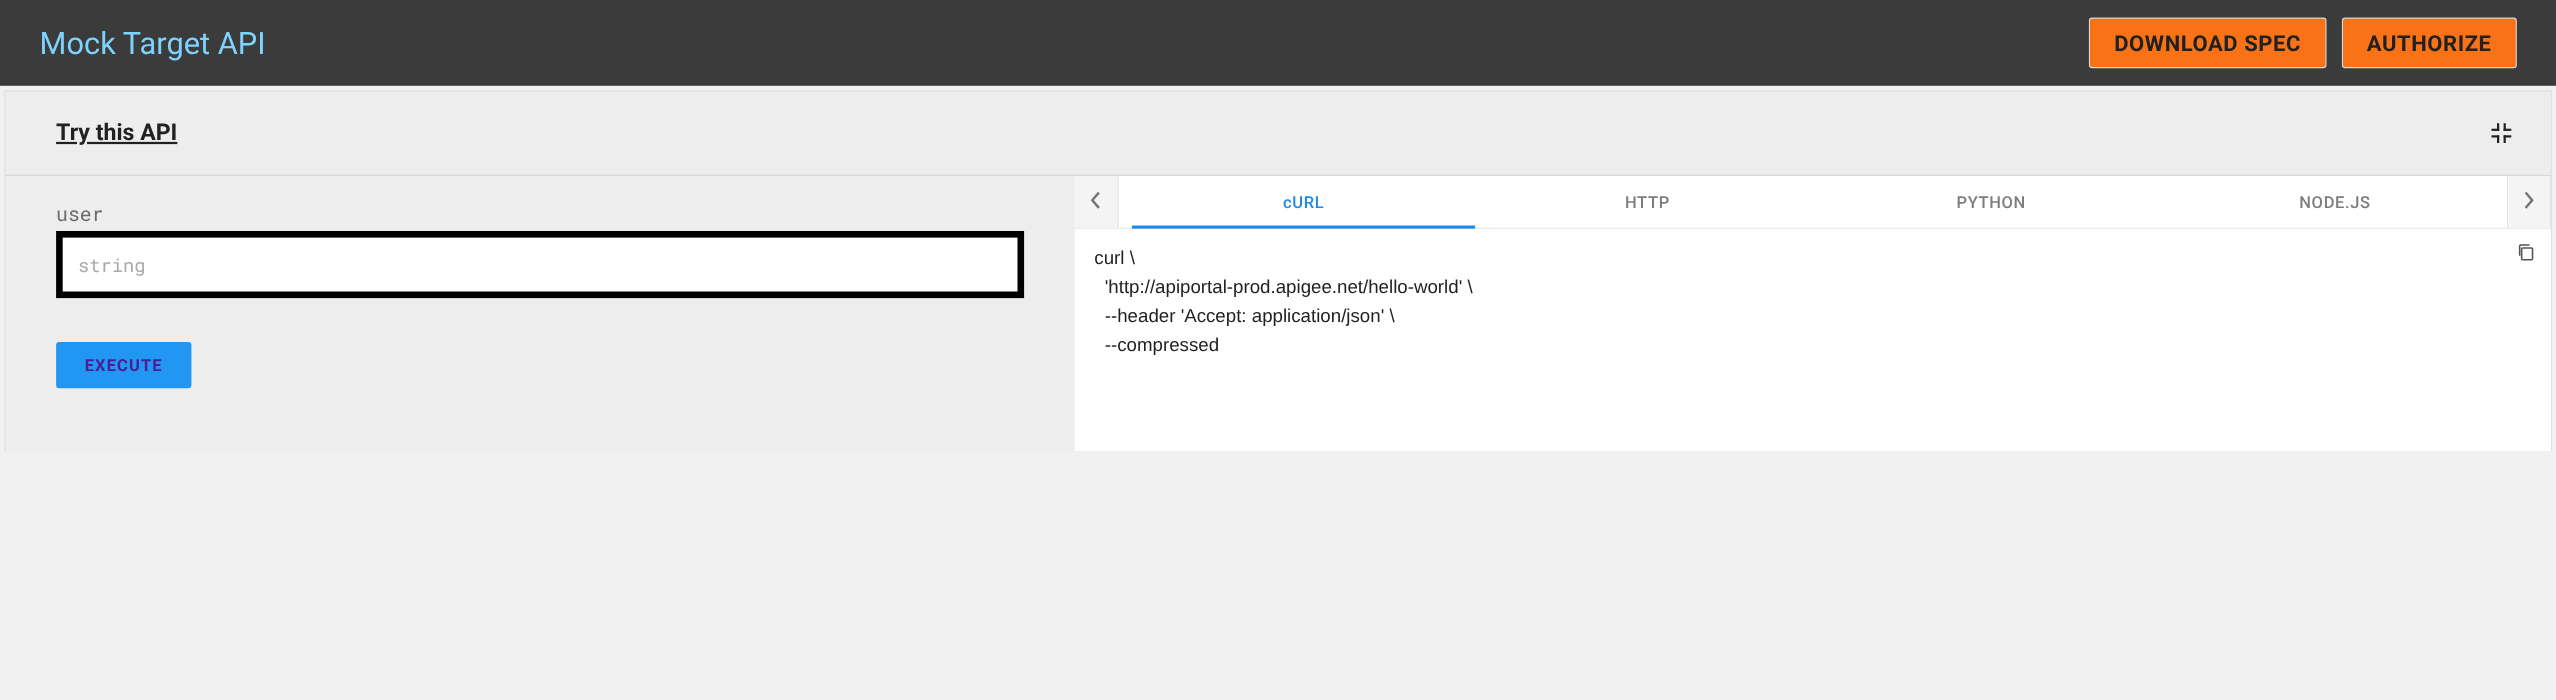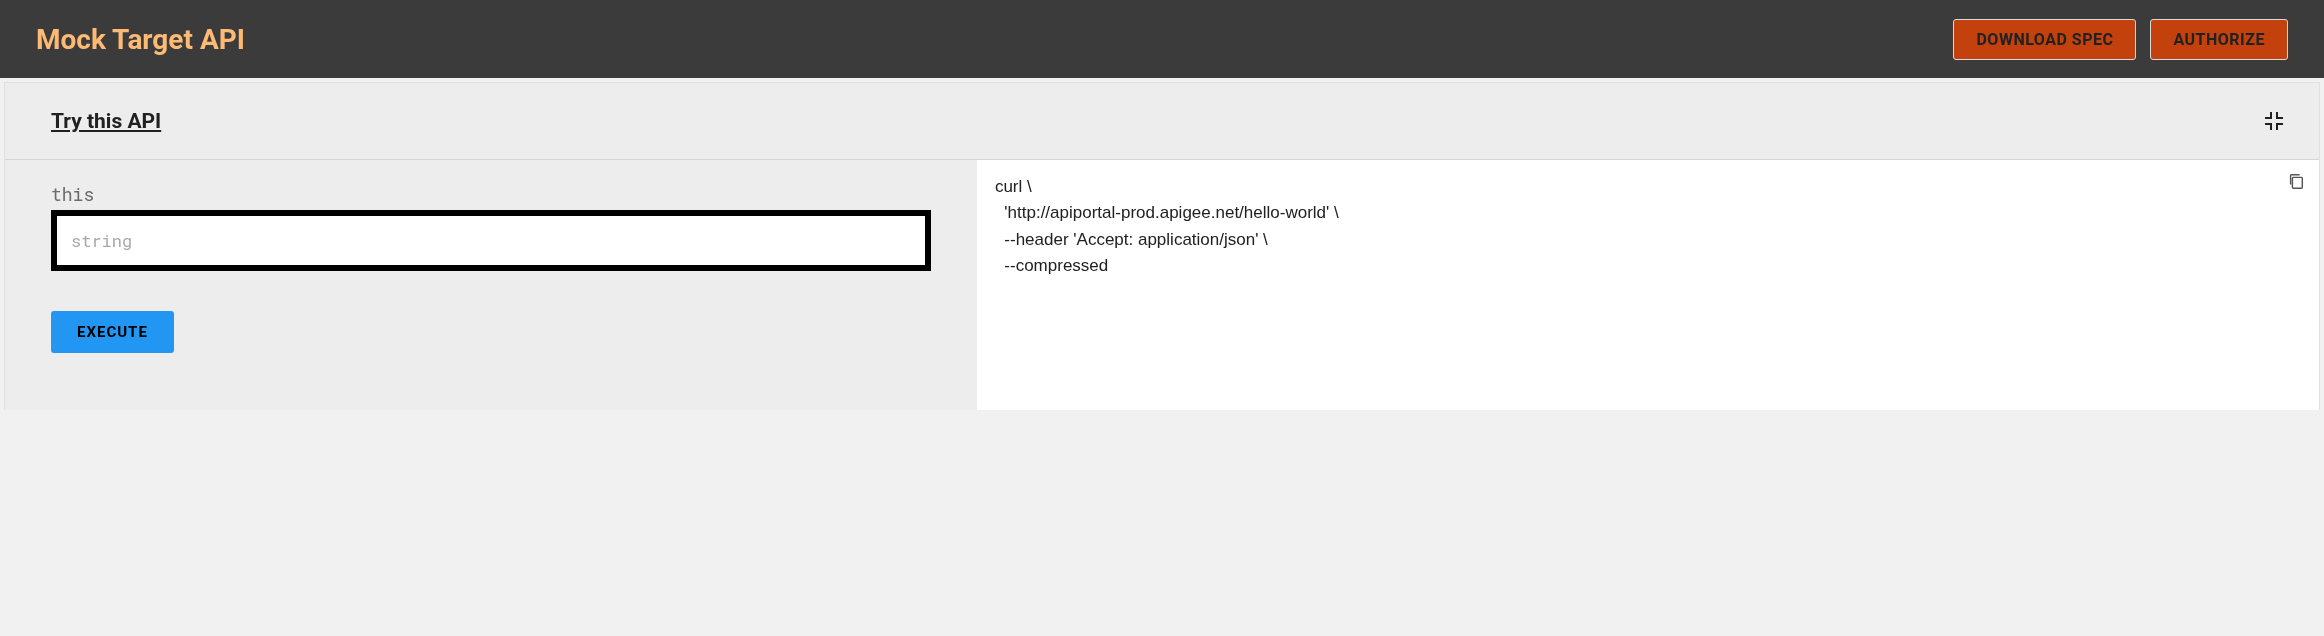--- a/index.html
+++ b/index.html
@@ -12,31 +12,31 @@
   }
   .header {
     background: #3b3b3b;
     height: 78px;
     display: flex;
     align-items: center;
     padding: 0 36px;
     justify-content: space-between;
   }
   .header-title {
-    color: #fdba74;
+    color: #7dd3fc;
     font-size: 28px;
-    font-weight: 700;
+    font-weight: 400;
   }
   .header-buttons { display: flex; gap: 14px; }
   .btn-white {
-    background: #c2410c;
+    background: #f97316;
     border: 1px solid #dadada;
     padding: 10px 22px;
     font-weight: 700;
-    font-size: 16px;
+    font-size: 20px;
     letter-spacing: 0.5px;
     color: #212121;
     cursor: pointer;
     border-radius: 3px;
     font-family: inherit;
   }
   .panel {
     margin: 4px 4px 0 4px;
     background: #ededed;
     border: 1px solid #e0e0e0;
@@ -90,21 +90,21 @@
     padding: 13px 14px;
     font-family: "Roboto Mono", Menlo, Consolas, monospace;
     font-size: 17px;
     color: #333;
   }
   .param-input::placeholder { color: #a9a9a9; }
   .btn-execute {
     margin-top: 40px;
     background: #2196f3;
     border: none;
-    color: #000000;
+    color: #4c1d95;
     padding: 12px 26px;
     font-size: 15px;
     font-weight: 700;
     letter-spacing: 1px;
     border-radius: 3px;
     cursor: pointer;
     font-family: inherit;
   }
   .right-col {
     width: 58%;
@@ -176,27 +176,49 @@
     <div class="panel-title">Try this API</div>
     <div class="collapse-icon">
       <span class="tl"></span>
         <span class="tr"></span>
         <span class="bl"></span>
         <span class="br"></span>
     </div>
   </div>
   <div class="panel-body">
     <div class="left-col">
-      <div class="param-name">this</div>
+      <div class="param-name">user</div>
       <input class="param-input" type="text" placeholder="string" style="">
       <br>
       <button class="btn-execute">EXECUTE</button>
     </div>
 
     <div class="right-col">
+      <div class="tabs-row">
+        <div class="tab-scroll left">
+          <span>
+            <svg viewBox="0 0 10 16">
+                <polyline points="8,1 2,8 8,15"></polyline>
+              </svg>
+          </span>
+        </div>
+        <div class="tabs">
+          <div class="tab active">cURL</div>
+          <div class="tab">HTTP</div>
+          <div class="tab">PYTHON</div>
+          <div class="tab">NODE.JS</div>
+        </div>
+        <div class="tab-scroll">
+          <span>
+            <svg viewBox="0 0 10 16">
+                <polyline points="2,1 8,8 2,15"></polyline>
+              </svg>
+          </span>
+        </div>
+      </div>
       <div class="code-area"><span>curl \
   'http://apiportal-prod.apigee.net/hello-world' \
   --header 'Accept: application/json' \
   --compressed</span><div class="copy-icon"><svg viewBox="0 0 20 20">
               <rect x="6" y="6" width="11" height="12" rx="1"></rect>
               <path d="M4 14 V4 a1 1 0 0 1 1-1 h9"></path>
             </svg></div></div>
     </div>
   </div>
 </div>

